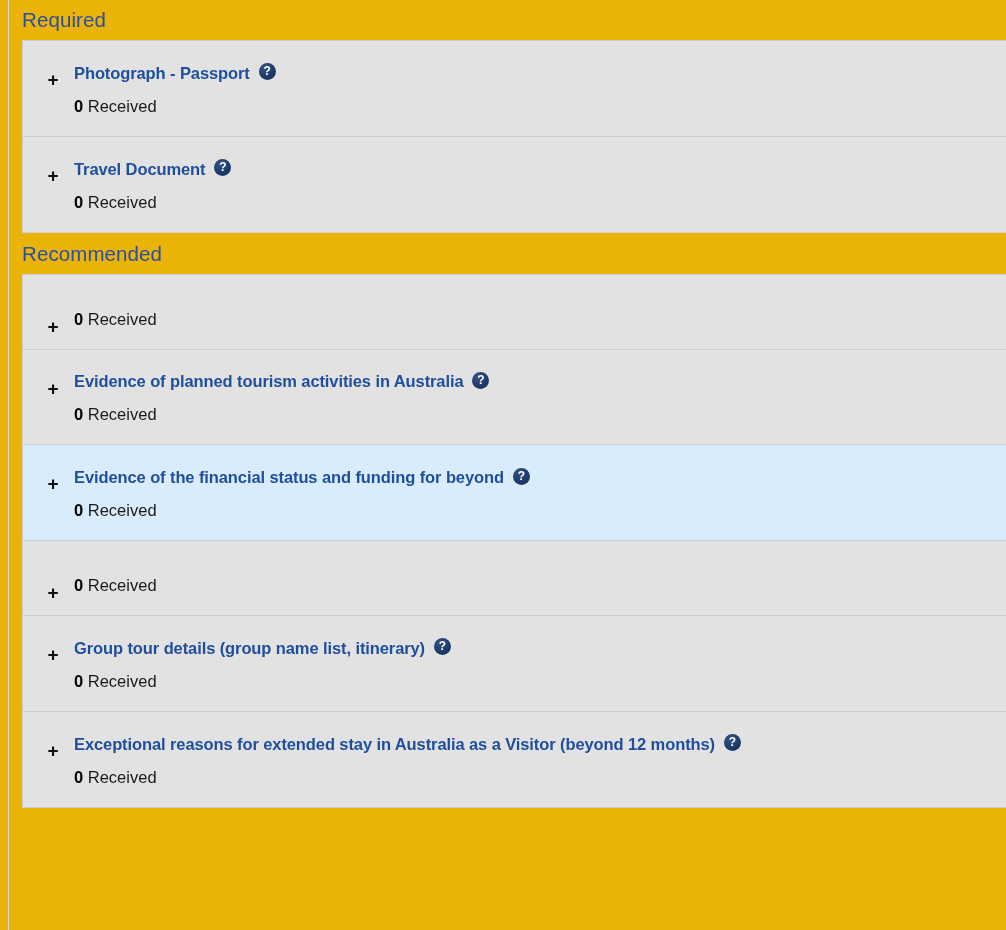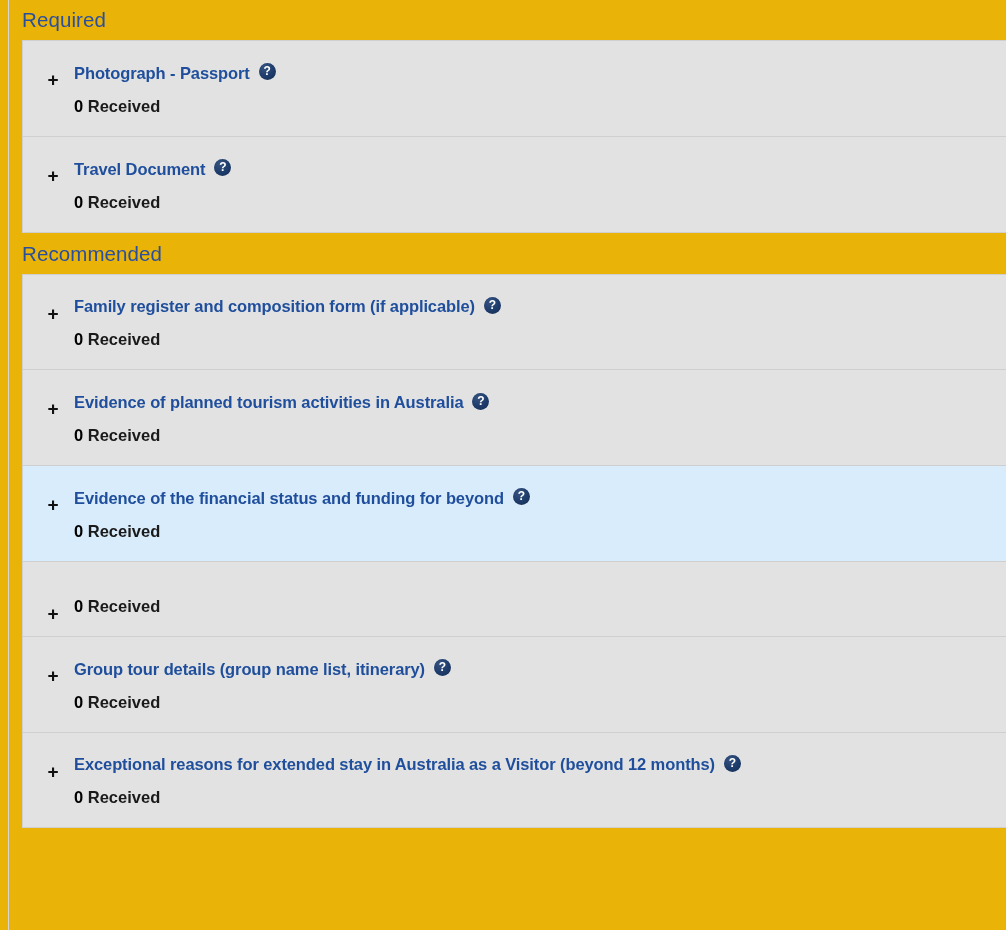--- a/index.html
+++ b/index.html
@@ -145,21 +145,21 @@
     font-size: 16.5px;
     color: #111111;
     line-height: 20px;
     white-space: nowrap;
   }
   .received-count {
     font-weight: 700;
     color: #000000;
   }
   .received-label {
-    font-weight: 700;
+    font-weight: 400;
     color: #1a1a1a;
   }
 </style>
 </head>
 <body>
 
 <div class="page">
 
   <div class="left-rule"></div>
 
@@ -200,23 +200,20 @@
     </div>
 
     <div class="section section-recommended">
       <div class="section-heading">Recommended</div>
 
       <div class="panel">
 
         <div class="doc-row">
           <div class="row-inner">
             <span class="expander">+</span>
-            <span class="title-line">
-              <a class="doc-title" href="#">Family register and composition form (if applicable)</a><span class="help-icon">?</span>
-            </span>
             <span class="received-line">
               <span class="received-count">0</span>
               <span class="received-label">Received</span>
             </span>
           </div>
         </div>
 
         <div class="doc-row">
           <div class="row-inner">
             <span class="expander">+</span>

